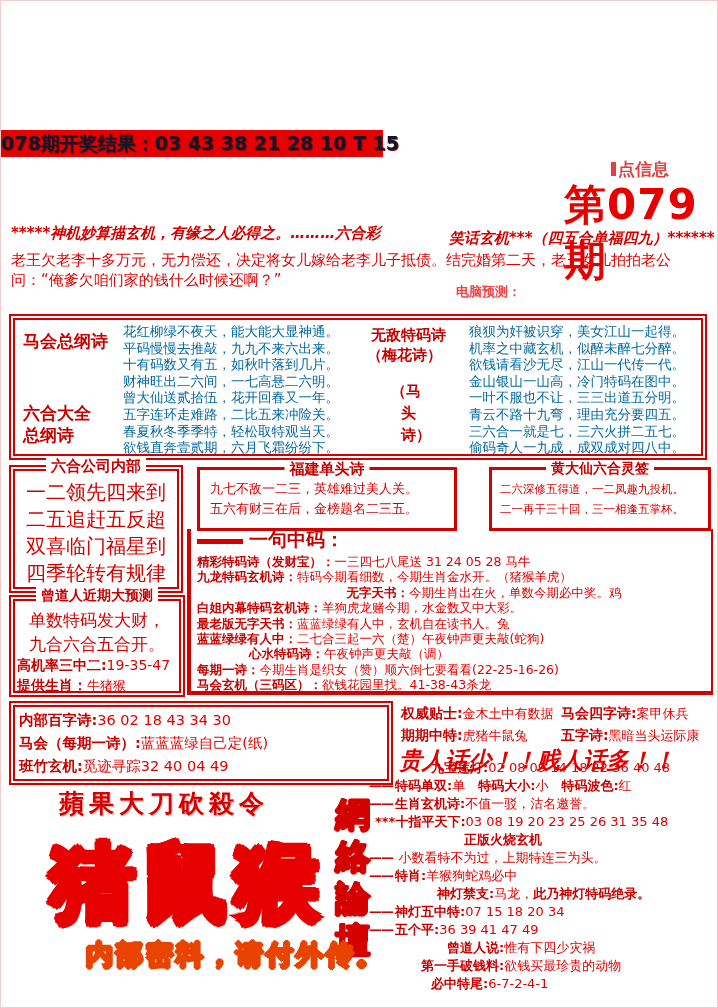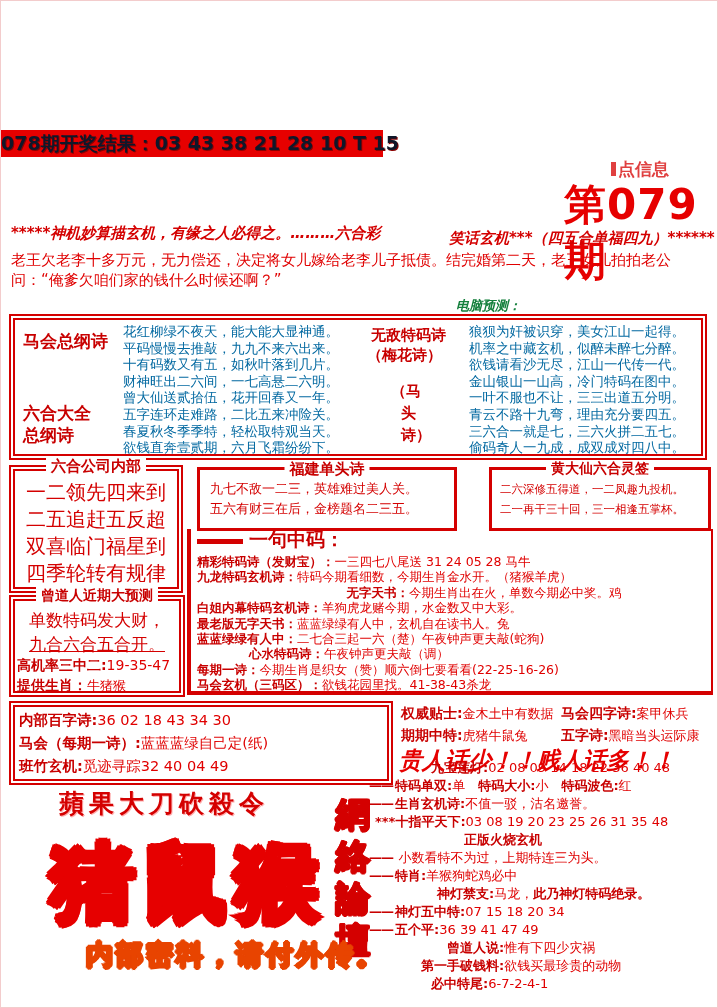--- a/index.html
+++ b/index.html
@@ -12,21 +12,21 @@
 
   .banner{left:0;top:129px;width:382px;height:27px;background:#e60000;color:#0f172a;
           font-weight:bold;font-size:19px;line-height:27px;padding-left:0;
           text-shadow:1px 1px 0 #8a0000;white-space:nowrap;}
   .dot-info{left:610px;top:157px;font-size:17px;font-weight:bold;color:#e04040;}
   .dot-bar{display:inline-block;width:5px;height:14px;background:#e04040;margin-right:2px;vertical-align:-1px;}
   .issue-title{left:563px;top:176px;font-size:42px;font-weight:bold;color:#e60000;letter-spacing:1px;}
   .motto{left:10px;top:223px;font-size:15px;font-weight:bold;font-style:italic;color:#d40000;white-space:nowrap;}
   .joke-header{left:448px;top:228px;font-size:15px;font-weight:bold;font-style:italic;color:#d40000;white-space:nowrap;}
   .joke{left:10px;top:249px;width:700px;font-size:15px;line-height:20px;color:#e00000;}
-  .predict{left:455px;top:296px;font-size:13px;font-weight:bold;color:#15803d;font-style:italic;}
+  .predict{left:455px;top:282px;font-size:13px;font-weight:bold;color:#ef4444;}
 
   .dbl-border{border:2px solid #d40000;box-shadow:inset 0 0 0 2px #ffffff,inset 0 0 0 4px #d40000;}
   .sgl-border{border:3px solid #d40000;}
 
   .main-box{left:8px;top:313px;width:698px;height:146px;box-sizing:border-box;}
   .main-box .inlabel{position:absolute;font-weight:bold;color:#c80000;}
   .poem{position:absolute;font-size:13.5px;line-height:16.6px;color:#0369a1;white-space:nowrap;}
 
   .tbox{box-sizing:border-box;}
   .tbox-title{position:absolute;top:-10px;left:50%;transform:translateX(-50%);
@@ -37,21 +37,21 @@
 
   .one-box{left:186px;top:528px;width:526px;height:166px;box-sizing:border-box;
            border-left:4px solid #d40000;border-bottom:4px solid #d40000;border-right:2px solid #d40000;}
   .one-dash{position:absolute;top:10px;left:6px;width:46px;height:5px;background:#d40000;}
   .one-title{position:absolute;top:-2px;left:58px;font-size:19px;font-weight:bold;color:#c80000;}
   .one-entries{position:absolute;top:25px;left:6px;right:2px;}
   .one-entries .line{font-size:12.5px;line-height:15.4px;white-space:nowrap;}
 
   .zeng-box{left:8px;top:594px;width:176px;height:102px;box-sizing:border-box;}
   .zeng-l1{position:absolute;top:12px;left:0;width:100%;text-align:center;font-size:17px;color:#d40000;}
-  .zeng-l2{position:absolute;top:36px;left:0;width:100%;text-align:center;font-size:17px;color:#d40000;text-decoration:underline;}
+  .zeng-l2{position:absolute;top:36px;left:0;width:100%;text-align:center;font-size:17px;color:#d40000;}
   .zeng-l3{position:absolute;top:60px;left:6px;font-size:13px;white-space:nowrap;}
   .zeng-l4{position:absolute;top:80px;left:6px;font-size:13px;white-space:nowrap;}
 
   .bl-box{left:8px;top:700px;width:384px;height:84px;box-sizing:border-box;padding:6px 0 0 8px;}
   .bl-box .line{font-size:14.5px;line-height:23px;white-space:nowrap;}
 
   .tip{font-size:13px;white-space:nowrap;}
   .slogan{left:398px;top:744px;font-size:23px;font-weight:bold;font-style:italic;color:#e60000;white-space:nowrap;}
 
   .outline{color:#ffffff;-webkit-text-stroke:1.5px #d40000;

